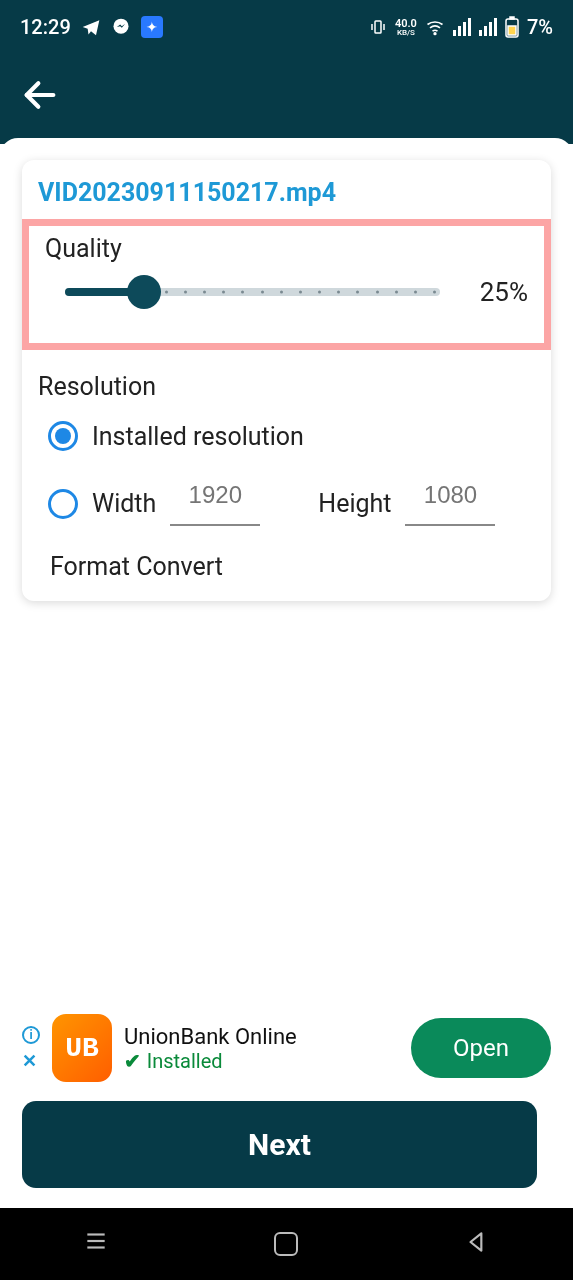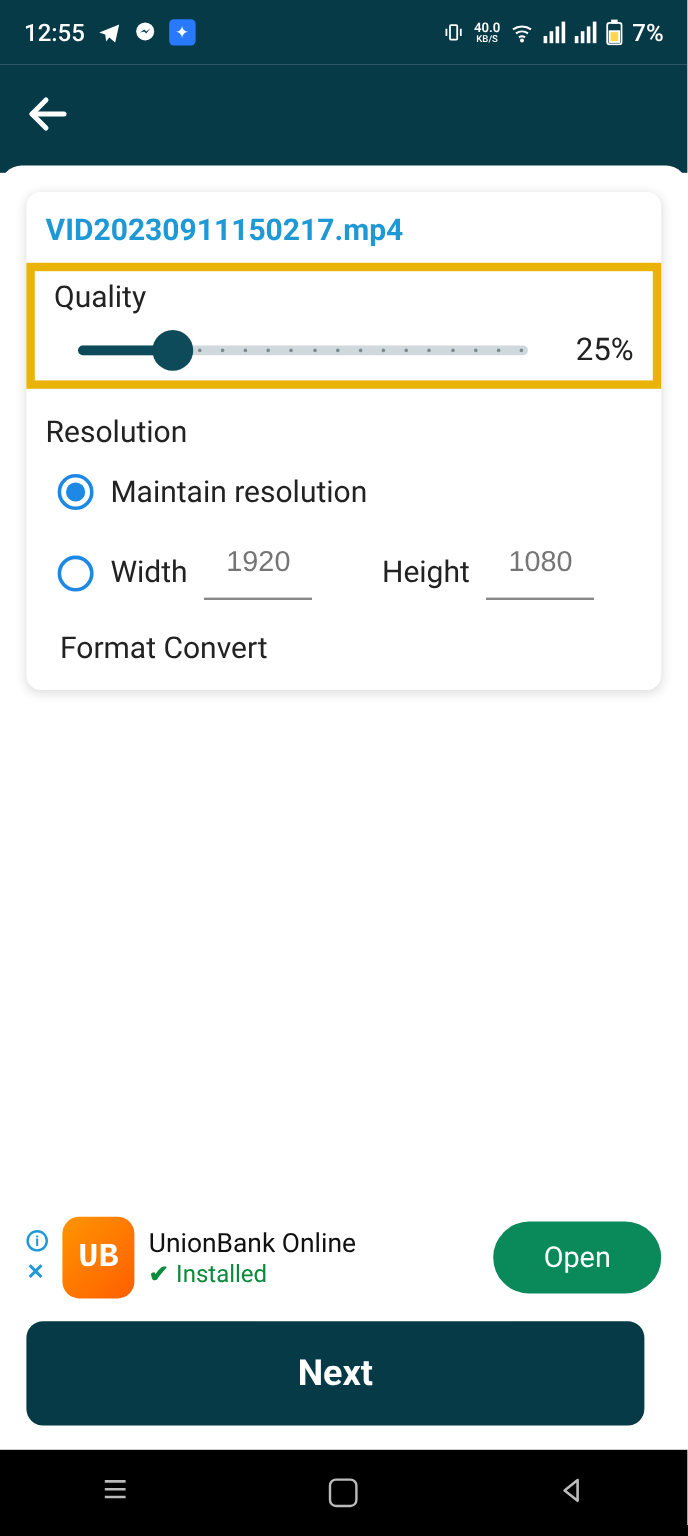--- a/index.html
+++ b/index.html
@@ -22,21 +22,21 @@
   .header-title { position: absolute; left: 0; right: 0; text-align: center; font-size: 30px; font-weight: 700; pointer-events: none; }
 
   
   .content-wrap { background: #fff; border-radius: 18px 18px 0 0; margin-top: -6px; flex: 1; padding: 22px; position: relative; }
 
   
   .card { background: #fff; border-radius: 12px; box-shadow: 0 2px 10px rgba(0,0,0,0.15); padding: 18px 16px 20px 16px; }
   .filename { color: #1e99d6; font-weight: 700; font-size: 25px; margin-bottom: 12px; }
 
   
-  .highlight { border: 7px solid #eab308; margin: 0 -16px 22px -16px; padding: 8px 16px 10px 16px; }
+  .highlight { border: 7px solid #fca5a5; margin: 0 -16px 22px -16px; padding: 8px 16px 36px 16px; }
   .section-label { font-size: 25px; color: #222; margin-bottom: 14px; }
   .slider-row { display: flex; align-items: center; gap: 18px; }
   .slider-track { flex: 1; position: relative; height: 8px; background: #cfd8dc; border-radius: 4px; margin-left: 20px; }
   .slider-fill { position: absolute; left: 0; top: 0; bottom: 0; width: 21%; background: #0d4a5a; border-radius: 4px; }
   .slider-thumb { position: absolute; width: 34px; height: 34px; background: #0d4a5a; border-radius: 50%; top: 50%; left: 21%; transform: translate(-50%, -50%); }
   .slider-ticks { position: absolute; left: 0; right: 0; top: 50%; transform: translateY(-50%); display: flex; justify-content: space-between; padding: 0 4px; pointer-events:none;}
   .slider-ticks span { width: 3px; height: 3px; background: #7a8a91; border-radius: 50%; }
   .quality-val { font-size: 26px; color: #222; min-width: 70px; text-align: right; }
 
   
@@ -81,21 +81,21 @@
   .signal-bars span:nth-child(1){height:6px}
   .signal-bars span:nth-child(2){height:10px}
   .signal-bars span:nth-child(3){height:14px}
   .signal-bars span:nth-child(4){height:18px}
 </style>
 </head>
 <body>
 
 <div class="status-bar">
   <div class="status-left">
-    <span>12:55</span>
+    <span>12:29</span>
     <span class="status-icon">
       <svg width="20" height="20" viewBox="0 0 24 24" fill="#fff">
           <path d="M2 12l20-8-4 18-6-5-3 4-1-7z"></path>
         </svg>
     </span>
     <span class="status-icon">
       <svg width="20" height="20" viewBox="0 0 24 24" fill="#fff">
           <circle cx="12" cy="11" r="9"></circle>
           <path d="M7 12l4-3 2 2 4-3-4 5-2-2z" fill="#063a47"></path>
         </svg>
@@ -188,21 +188,21 @@
           <div class="slider-thumb"></div>
         </div>
         <div class="quality-val">25%</div>
       </div>
     </div>
 
     <div class="section-label">Resolution</div>
 
     <div class="radio-row">
       <span class="radio checked"></span>
-      <span class="radio-label">Maintain resolution</span>
+      <span class="radio-label">Installed resolution</span>
     </div>
 
     <div class="dim-row">
       <span class="radio"></span>
       <span class="dim-label">Width</span>
       <input class="dim-input" placeholder="1920" style="">
       <span style="width:30px"></span>
       <span class="dim-label">Height</span>
       <input class="dim-input" placeholder="1080" style="">
     </div>

